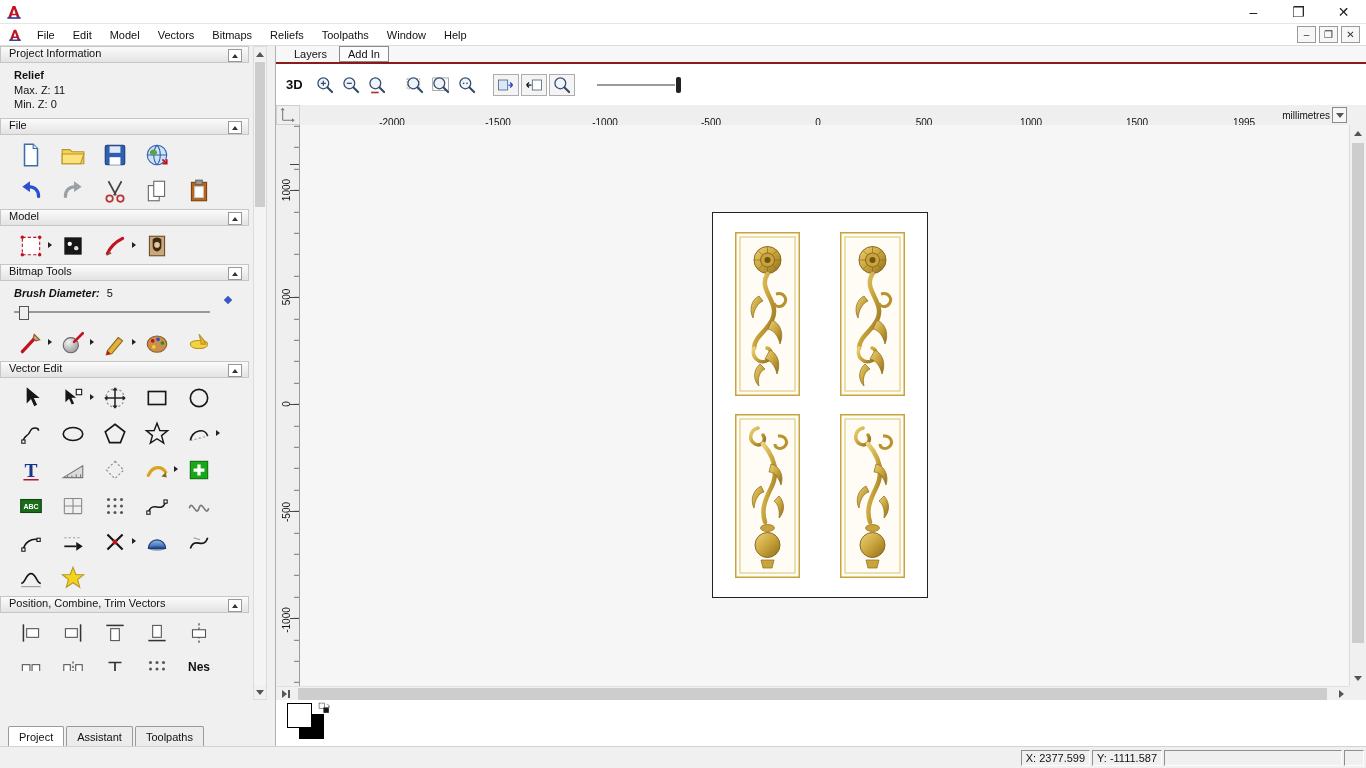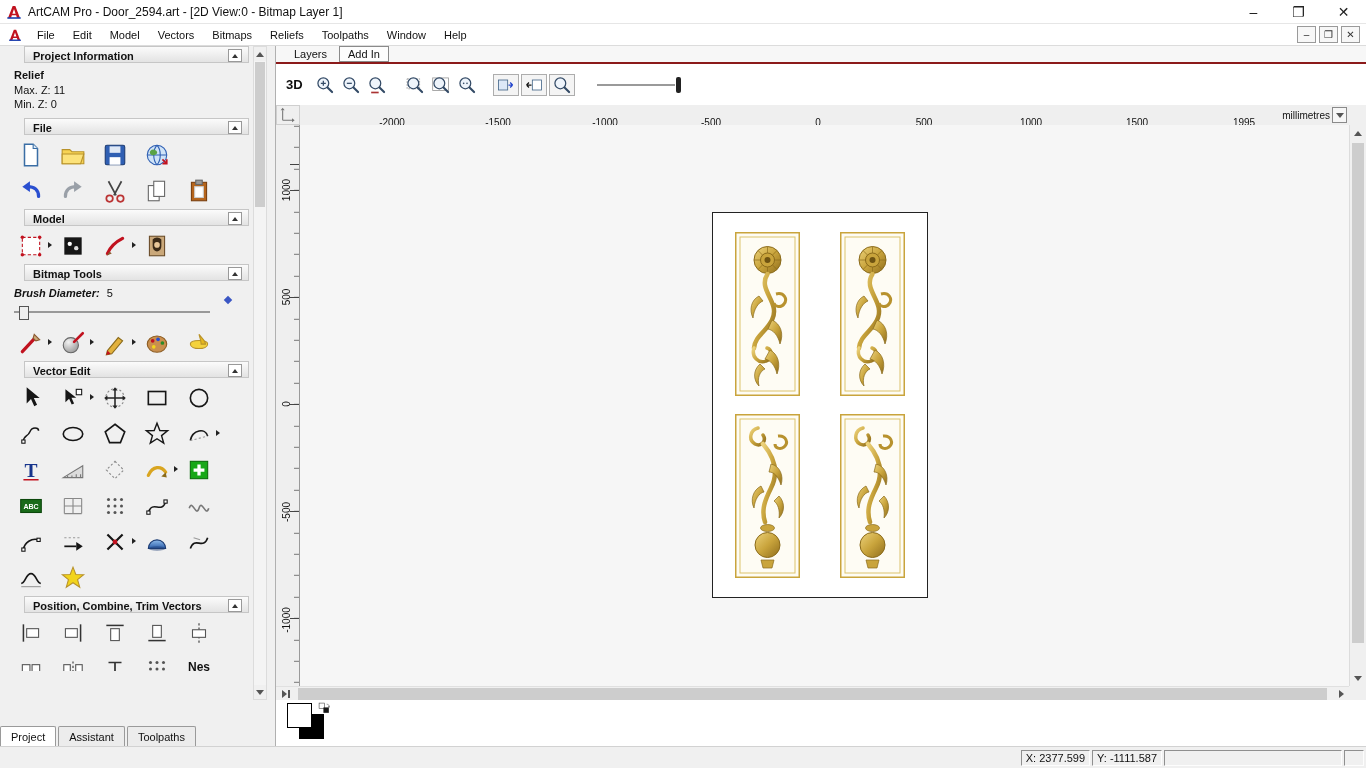--- a/index.html
+++ b/index.html
@@ -20,22 +20,22 @@
   .menubar .logo{width:14px;height:14px;margin:0 6px 0 8px;}
   .menu-item{padding:3px 9px;}
   .mdi-controls{margin-left:auto;display:flex;gap:3px;margin-right:6px;}
   .mdi-btn{width:17px;height:15px;border:1px solid #9a9a9a;background:#f7f7f7;font-size:10px;
            display:flex;align-items:center;justify-content:center;color:#333;}
 
   
   .sidebar{position:absolute;left:0;top:46px;width:276px;height:700px;background:#f0f0f0;
            border-right:1px solid #b0b0b0;box-sizing:border-box;}
   .sidebar-content{position:absolute;left:0;top:0;width:253px;height:667px;overflow:hidden;}
-  .sec-hdr{height:17px;margin:0 4px 2px 24px;background:linear-gradient(#fbfbfb,#e3e3e3);
-           border:1px solid #c6c6c6;display:flex;align-items:flex-end;font-weight:bold;
+  .sec-hdr{height:17px;margin:0 4px 2px 0;background:linear-gradient(#fbfbfb,#e3e3e3);
+           border:1px solid #c6c6c6;display:flex;align-items:flex-start;font-weight:normal;
            padding-left:8px;position:relative;box-sizing:border-box;}
   .sec-toggle{position:absolute;right:6px;top:2px;width:12px;height:11px;background:#fff;
               border:1px solid #999;display:flex;align-items:center;justify-content:center;}
   .tri-up{width:0;height:0;border-left:3px solid transparent;border-right:3px solid transparent;border-bottom:4px solid #333;}
   .pi-body{display:flex;padding:4px 0 6px 14px;gap:28px;}
   .pi-col .h{font-weight:bold;margin-bottom:3px;}
   .pi-col .ln{margin-bottom:2px;}
   .grid5{display:grid;grid-template-columns:repeat(5,42px);grid-auto-rows:36px;padding-left:10px;}
   .grid4{display:grid;grid-template-columns:repeat(4,42px);grid-auto-rows:36px;padding-left:10px;}
   .cell{position:relative;display:flex;align-items:center;justify-content:center;}
@@ -54,21 +54,21 @@
 
   
   .sb{position:absolute;left:253px;top:0;width:14px;height:654px;background:#f4f4f4;border:1px solid #dcdcdc;box-sizing:border-box;}
   .sb-btn{position:absolute;left:0;width:12px;height:14px;display:flex;align-items:center;justify-content:center;background:#f0f0f0;}
   .sb-thumb{position:absolute;left:1px;top:15px;width:10px;height:145px;background:#cdcdcd;}
   .tri-n{width:0;height:0;border-left:4px solid transparent;border-right:4px solid transparent;border-bottom:5px solid #555;}
   .tri-s{width:0;height:0;border-left:4px solid transparent;border-right:4px solid transparent;border-top:5px solid #555;}
   .tri-e{width:0;height:0;border-top:4px solid transparent;border-bottom:4px solid transparent;border-left:5px solid #555;}
 
   
-  .bottom-tabs{position:absolute;left:0;top:676px;width:276px;height:24px;display:flex;align-items:flex-end;padding-left:0;box-sizing:border-box;}
+  .bottom-tabs{position:absolute;left:0;top:676px;width:276px;height:24px;display:flex;align-items:flex-end;padding-left:8px;box-sizing:border-box;}
   .btab{border:1px solid #9a9a9a;border-bottom:none;background:#ececec;padding:4px 10px 3px;
         margin-right:2px;border-radius:2px 2px 0 0;}
   .btab.active{background:#fff;}
 
   
   .tabstrip{position:absolute;left:276px;top:46px;width:1090px;height:16px;background:#f7f7f7;
             display:flex;align-items:center;padding-left:10px;box-sizing:border-box;gap:4px;}
   .vtab{padding:1px 8px;}
   .vtab.boxed{border:1px solid #8a8a8a;background:#fdfdfd;}
   .redline{position:absolute;left:276px;top:62px;width:1090px;height:2px;background:var(--accent-red-line,#8b1a1a);}
@@ -483,21 +483,20 @@
     <circle cx="32.5" cy="131" r="12.5" fill="url(#gold)" stroke="#8a6a1a"></circle>
     <path d="M26 146 h 13 l -2 8 h -9 z" fill="#c9a43c" stroke="#8a6a1a" stroke-width="0.7"></path>
   </symbol>
 </defs>
 </svg>
 
 <div class="titlebar">
   <svg class="logo">
       <use href="#sym-logo"></use>
     </svg>
-  <span class="title-text">ArtCAM Pro - Door_2594.art - [2D View:0 - Bitmap Layer 1]</span>
   <div class="win-controls">
     <div class="win-btn">–</div>
     <div class="win-btn">❐</div>
     <div class="win-btn">✕</div>
   </div>
 </div>
 
 <div class="menubar">
   <svg class="logo">
       <use href="#sym-logo"></use>

